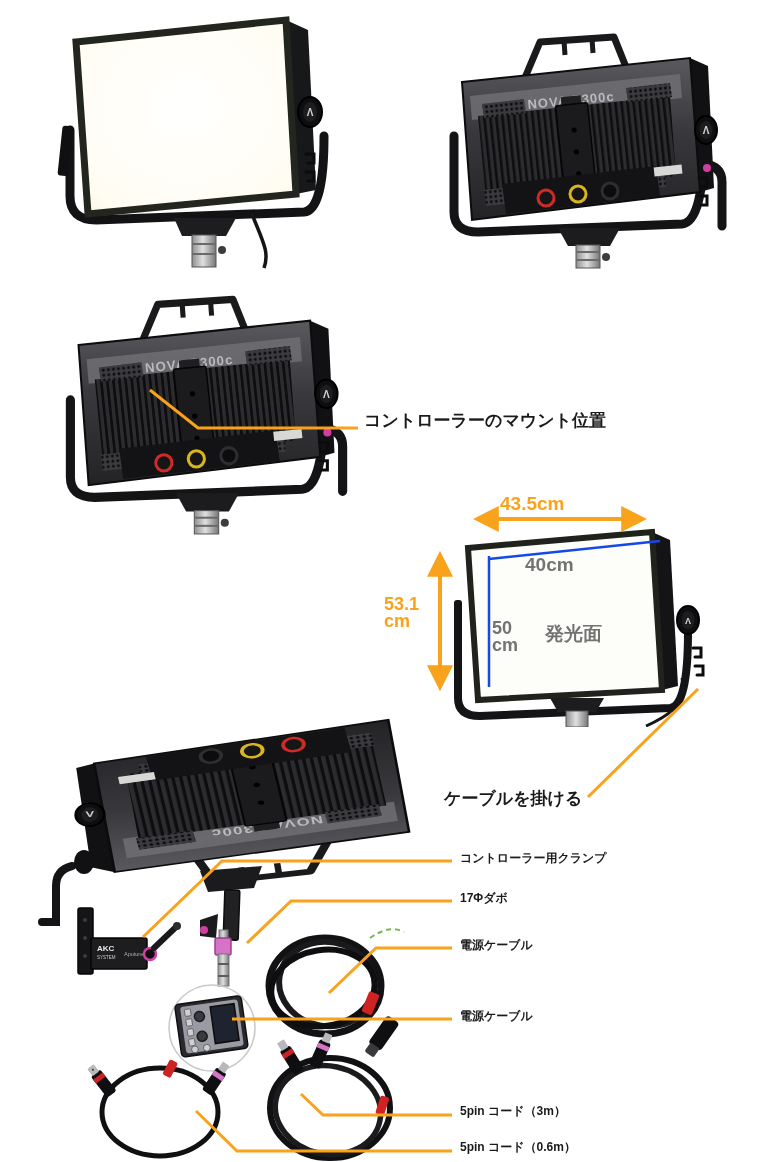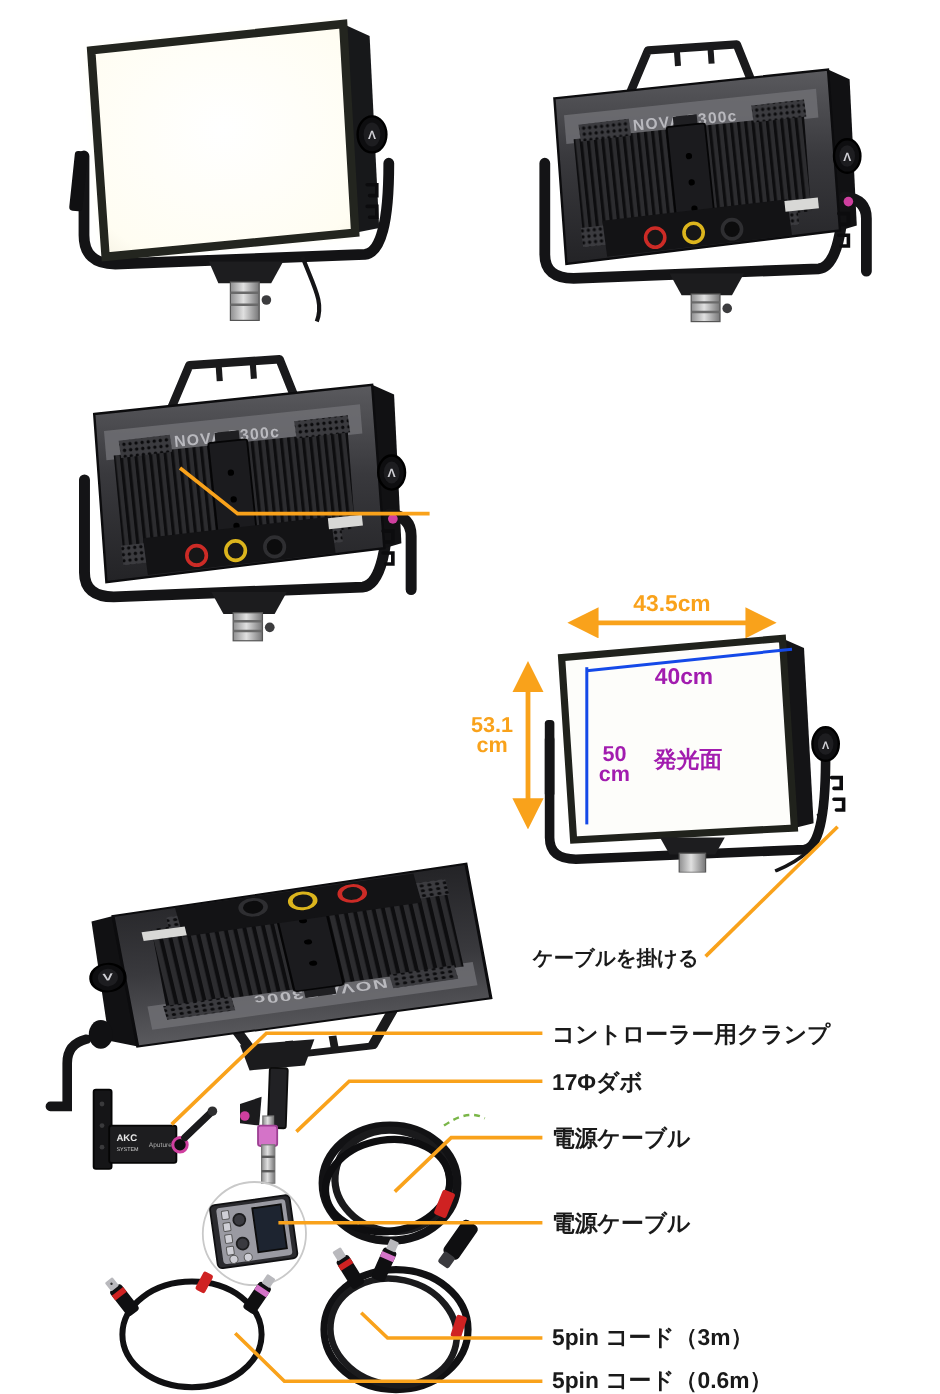--- a/index.html
+++ b/index.html
@@ -6,25 +6,25 @@
   .canvas{
     position:relative;width:783px;height:1162px;background:#ffffff;overflow:hidden;
     font-family:"Liberation Sans","DejaVu Sans",sans-serif;
   }
   .photo{position:absolute;}
   .lbl{
     position:absolute;font-weight:bold;color:#1a1a1a;
     font-family:"Liberation Sans","DejaVu Sans",sans-serif;
     white-space:nowrap;line-height:1.15;
   }
-  .lbl-col{font-size:19px;}
+  .lbl-col{font-size:12px;}
   .lbl-big{font-size:17px;}
   .dim-orange{color:#F9A21B;}
-  .dim-blue{color:#a21caf;}
-  .dim{position:absolute;font-weight:bold;text-align:center;line-height:0.95;
+  .dim-blue{color:#737373;}
+  .dim{position:absolute;font-weight:bold;text-align:left;line-height:0.95;
        font-family:"Liberation Sans","DejaVu Sans",sans-serif;white-space:nowrap;}
   svg{display:block;}
 </style>
 </head>
 <body>
 
 <div class="canvas">
 
   <svg width="0" height="0" style="position:absolute" aria-hidden="true">
     <defs>
@@ -254,20 +254,21 @@
       <polyline points="196,1111 237,1151 452,1151"></polyline>
     </g>
     <g>
       <line x1="478" y1="519" x2="642" y2="519" stroke="#F9A21B" stroke-width="4" marker-start="url(#arrO)" marker-end="url(#arrO)"></line>
       <line x1="440" y1="556" x2="440" y2="686" stroke="#F9A21B" stroke-width="4" marker-start="url(#arrO)" marker-end="url(#arrO)"></line>
       <line x1="489" y1="559" x2="660" y2="541" stroke="#1449E8" stroke-width="2.5"></line>
       <line x1="489" y1="556" x2="489" y2="687" stroke="#1449E8" stroke-width="2.5"></line>
     </g>
   </svg>
 
+  <div class="lbl lbl-big" style="left:364px;top:411px">コントローラーのマウント位置</div>
 
   <div class="dim dim-orange" style="left:500px;top:495px;width:120px;font-size:19px">43.5cm</div>
   <div class="dim dim-orange" style="left:384px;top:596px;width:52px;font-size:18px">
     <span>53.1</span><br>
     <span>cm</span>
   </div>
   <div class="dim dim-blue" style="left:525px;top:556px;width:90px;font-size:19px">40cm</div>
   <div class="dim dim-blue" style="left:492px;top:620px;width:40px;font-size:18px">
     <span>50</span><br>
     <span>cm</span>

